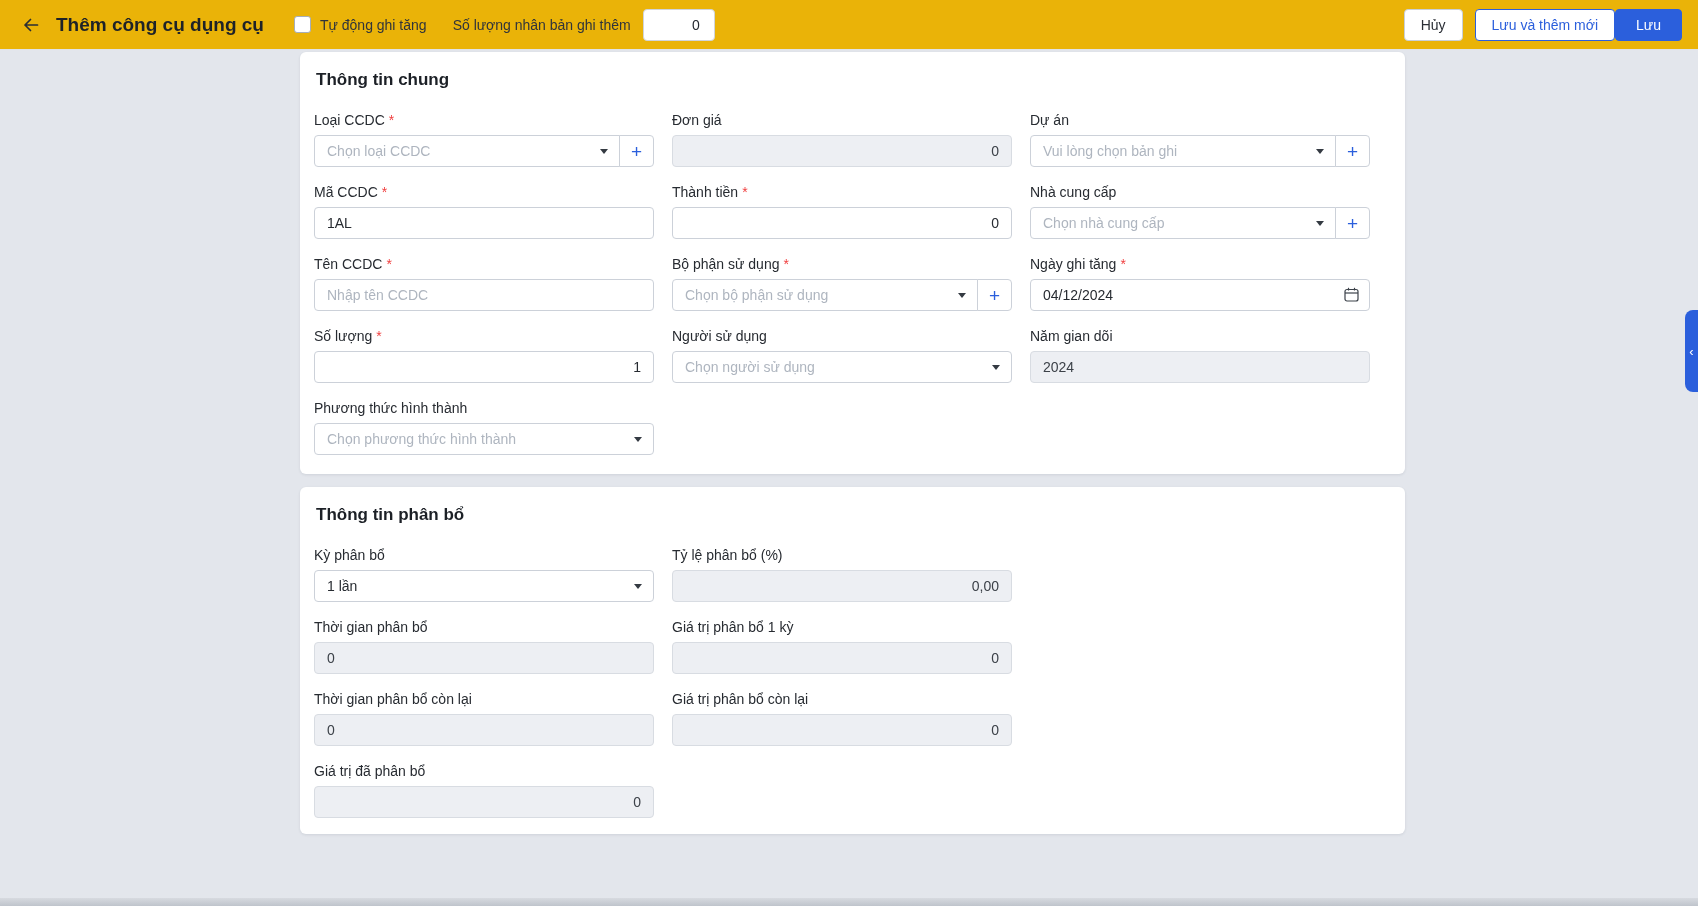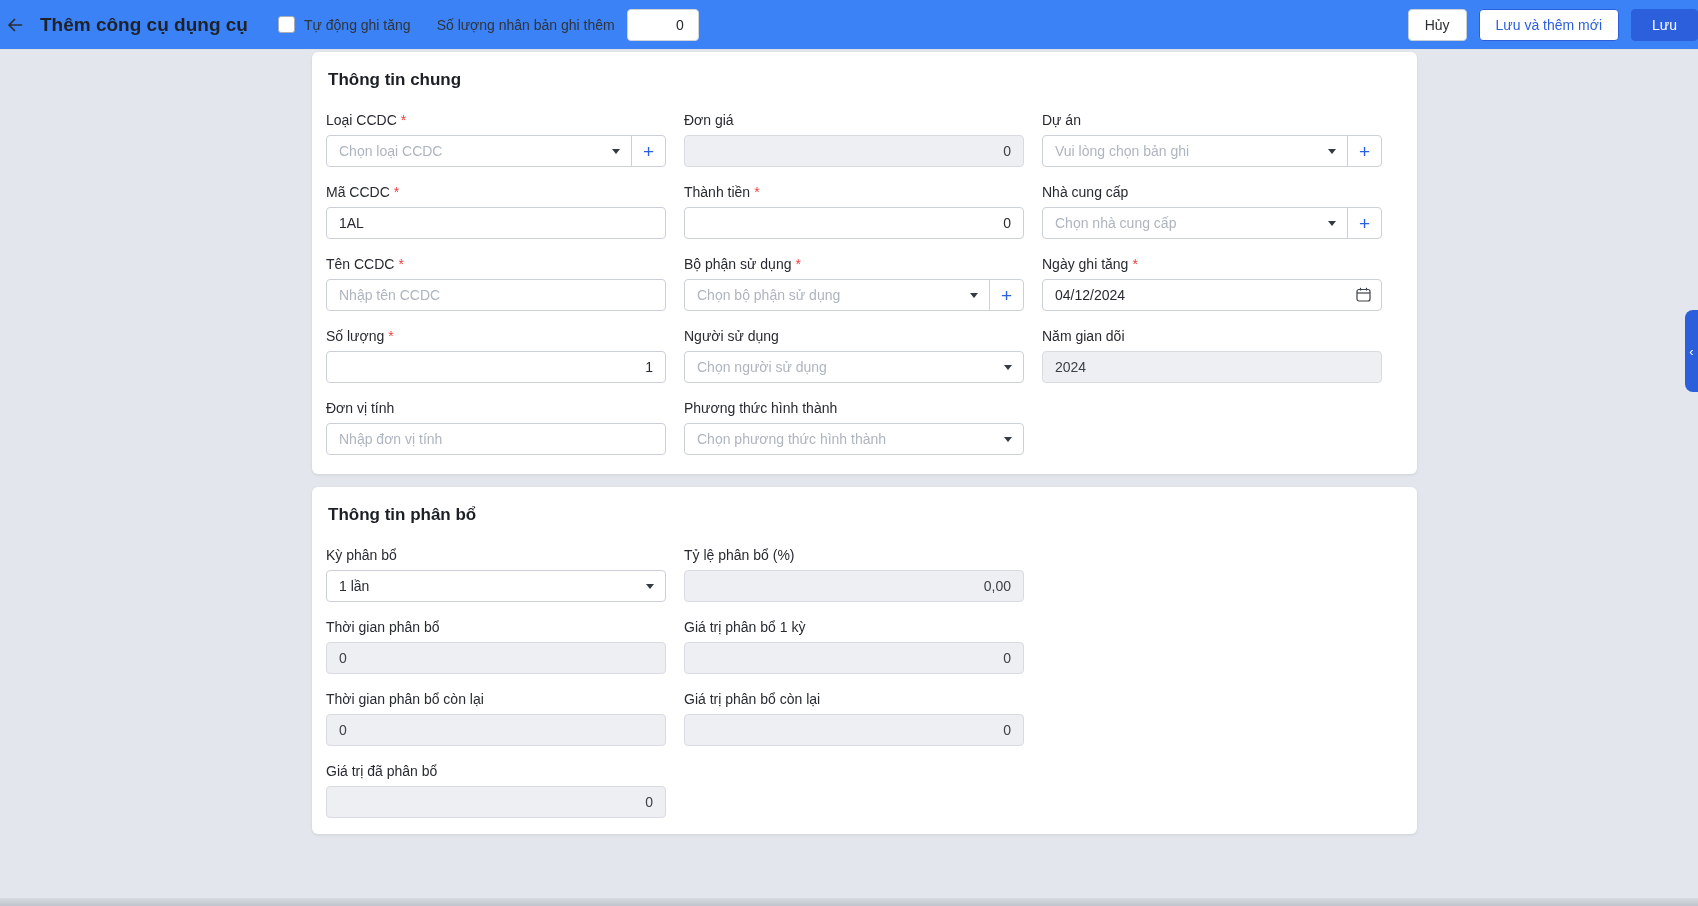--- a/index.html
+++ b/index.html
@@ -8,22 +8,22 @@
     width: 1698px; height: 906px;
     position: relative; overflow: hidden;
     background: #e3e6ec;
     font-family: "Liberation Sans", sans-serif;
     color: #24282e;
   }
 
   
   .header {
     position: absolute; top: 0; left: 0; width: 1698px; height: 50px;
-    background: #3b82f6; border-bottom: 1px solid #e0e3e8;
-    display: flex; align-items: center; padding: 0 0; z-index: 5;
+    background: #eab308; border-bottom: 1px solid #e0e3e8;
+    display: flex; align-items: center; padding: 0 16px; z-index: 5;
   }
   .back-btn {
     width: 30px; height: 30px; border: none; background: transparent;
     display: flex; align-items: center; justify-content: center;
     padding: 0; cursor: pointer; flex: 0 0 auto;
   }
   .hdr-title { font-size: 19px; font-weight: 700; margin: 0 0 0 10px; color: #1e2228; white-space: nowrap; }
   .auto-group { display: flex; align-items: center; margin-left: 30px; gap: 9px; }
   .checkbox {
     appearance: none; -webkit-appearance: none;
@@ -38,25 +38,25 @@
     text-align: right; padding: 0 14px 0 8px; font-size: 14px;
     color: #24282e; font-family: inherit;
   }
   .hdr-spacer { flex: 1; }
   .btn {
     height: 32px; border-radius: 4px; font-size: 14px; font-family: inherit;
     cursor: pointer; padding: 0 16px; white-space: nowrap;
   }
   .btn-cancel  { background: #fff; border: 1px solid #c9cfd8; color: #2a2e35; }
   .btn-outline { background: #fff; border: 1px solid #2b5fdc; color: #2b5fdc; margin-left: 12px; font-weight: 500; }
-  .btn-primary { background: #2b5fdc; border: 1px solid #2b5fdc; color: #fff; margin-left: 12px; padding: 0 20px; font-weight: 500; }
+  .btn-primary { background: #2b5fdc; border: 1px solid #2b5fdc; color: #fff; margin-left: 0; padding: 0 20px; font-weight: 500; }
 
   
   .card {
-    position: absolute; left: 312px; width: 1105px; background: #fff;
+    position: absolute; left: 300px; width: 1105px; background: #fff;
     border-radius: 6px; box-shadow: 0 1px 3px rgba(30,40,60,0.10);
     padding: 18px 24px 16px 14px;
   }
   .card-general { top: 52px;  height: 422px; }
   .card-alloc   { top: 487px; height: 347px; }
   .card-title { font-size: 17px; font-weight: 700; margin: 0 0 0 2px; color: #1c2026; }
 
   .grid {
     display: grid; grid-template-columns: 340px 340px 340px;
     column-gap: 18px; row-gap: 17px; margin-top: 22px;
@@ -285,28 +285,20 @@
 
     <div class="fld">
       <div class="fld-label">
         <span>Năm gian dõi</span>
       </div>
       <div class="ctl">
         <input class="input ro" value="2024" style="">
       </div>
     </div>
 
-    <div class="fld">
-      <div class="fld-label">
-        <span>Đơn vị tính</span>
-      </div>
-      <div class="ctl">
-        <input class="input" placeholder="Nhập đơn vị tính" style="">
-      </div>
-    </div>
 
     <div class="fld">
       <div class="fld-label">
         <span>Phương thức hình thành</span>
       </div>
       <div class="ctl">
         <div class="combo">
           <input class="input" placeholder="Chọn phương thức hình thành" style="">
           <span class="caret"></span>
         </div>

